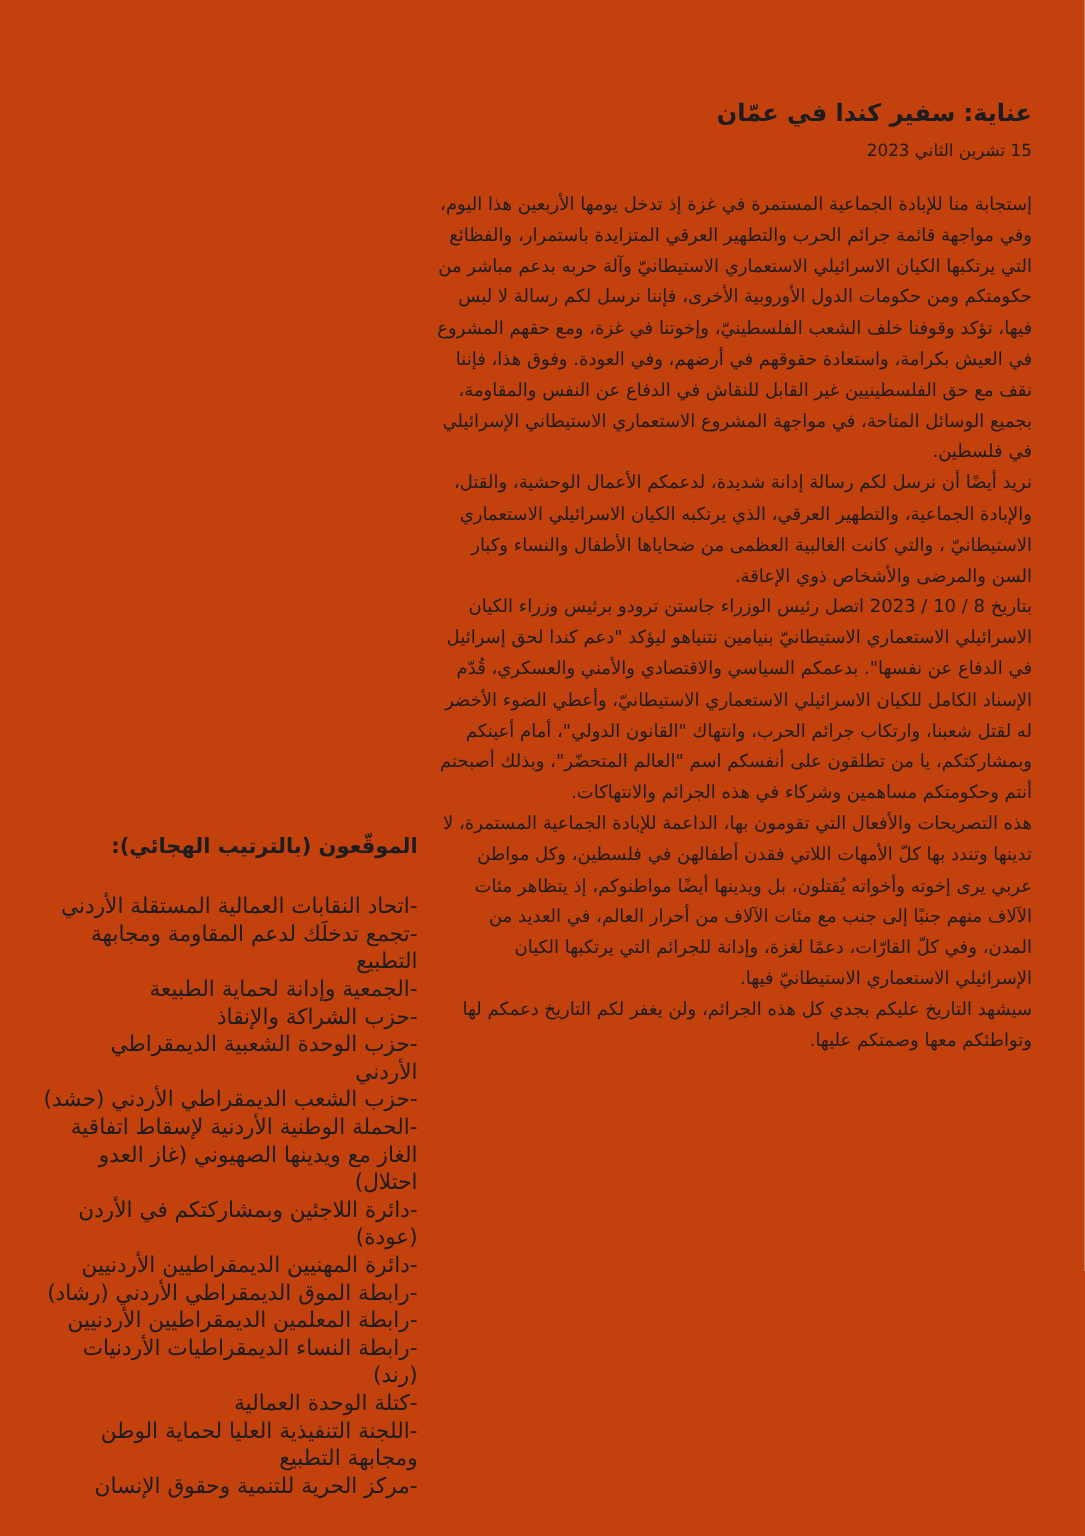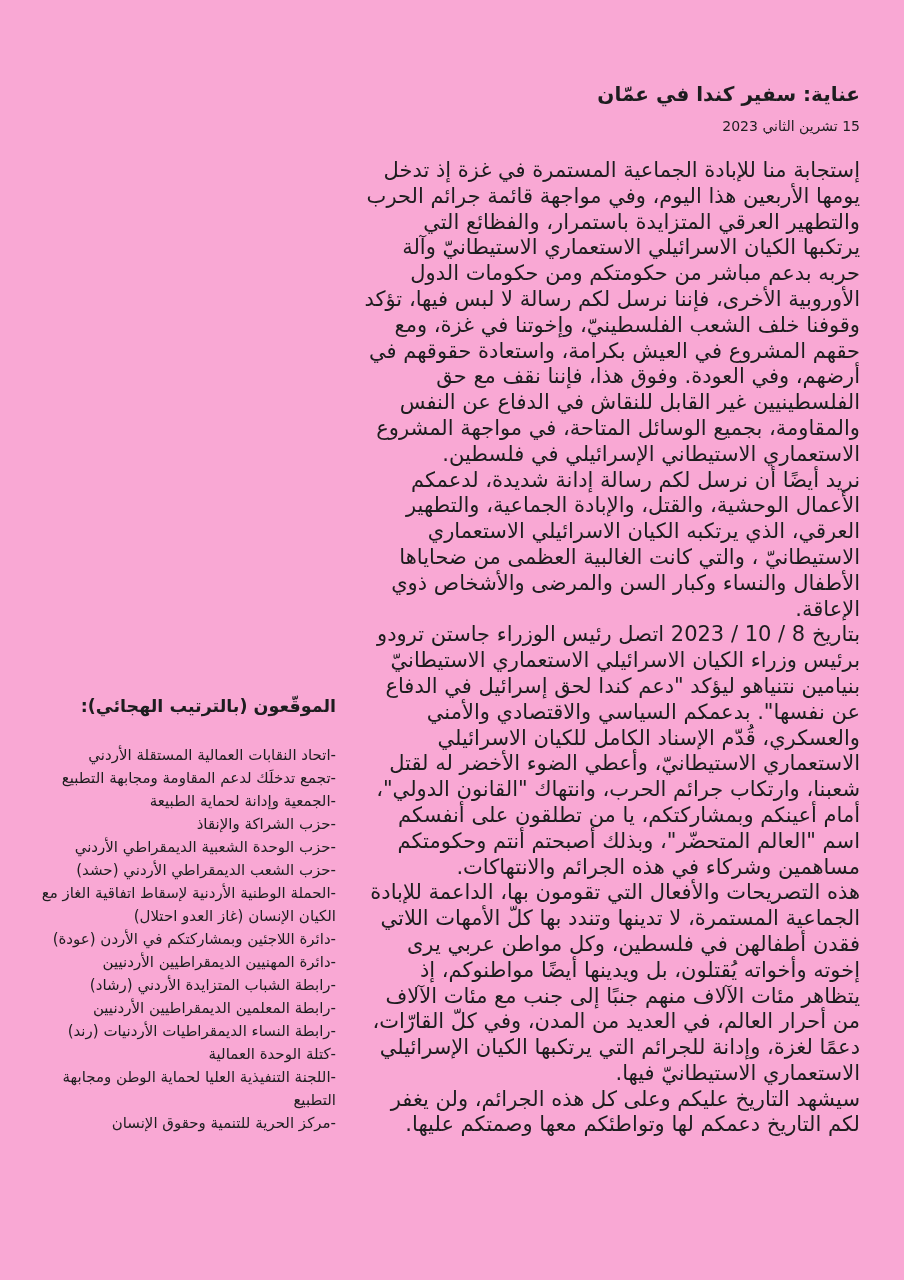--- a/index.html
+++ b/index.html
@@ -5,21 +5,21 @@
   html, body {
     margin: 0;
     padding: 0;
     background: #e8e8e8;
   }
   .page {
     position: relative;
     width: 904px;
     height: 1280px;
     margin: 0 auto;
-    background: #f9a8d4;
+    background: #c2410c;
     color: #1d1d1f;
     font-family: "DejaVu Sans", sans-serif;
     direction: rtl;
     overflow: hidden;
   }
   .letter-header {
     position: absolute;
     top: 80px;
     right: 44px;
     width: 500px;
@@ -34,76 +34,76 @@
     font-size: 14px;
     line-height: 26px;
     margin-top: 5px;
   }
   .letter-body {
     position: absolute;
     top: 158px;
     right: 44px;
     width: 498px;
     text-align: right;
-    font-size: 21px;
+    font-size: 15px;
     line-height: 25.8px;
   }
   .letter-body p {
     margin: 0;
     padding: 0;
   }
   .signatories {
     position: absolute;
     top: 694px;
-    left: 24px;
+    left: 36px;
     width: 312px;
     text-align: right;
   }
   .sig-heading {
     font-size: 17.5px;
     font-weight: bold;
     line-height: 24px;
     margin-bottom: 26px;
   }
   .sig-item {
-    font-size: 15px;
+    font-size: 18px;
     line-height: 23px;
   }
 </style>
 </head>
 <body>
 
 <div class="page">
 
   <header class="letter-header">
     <div class="attention-line">عناية: سفير كندا في عمّان</div>
     <div class="date-line">15 تشرين الثاني 2023</div>
   </header>
 
   <main class="letter-body">
     <p>إستجابة منا للإبادة الجماعية المستمرة في غزة إذ تدخل يومها الأربعين هذا اليوم، وفي مواجهة قائمة جرائم الحرب والتطهير العرقي المتزايدة باستمرار، والفظائع التي يرتكبها الكيان الاسرائيلي الاستعماري الاستيطانيّ وآلة حربه بدعم مباشر من حكومتكم ومن حكومات الدول الأوروبية الأخرى، فإننا نرسل لكم رسالة لا لبس فيها، تؤكد وقوفنا خلف الشعب الفلسطينيّ، وإخوتنا في غزة، ومع حقهم المشروع في العيش بكرامة، واستعادة حقوقهم في أرضهم، وفي العودة. وفوق هذا، فإننا نقف مع حق الفلسطينيين غير القابل للنقاش في الدفاع عن النفس والمقاومة، بجميع الوسائل المتاحة، في مواجهة المشروع الاستعماري الاستيطاني الإسرائيلي في فلسطين.</p>
     <p>نريد أيضًا أن نرسل لكم رسالة إدانة شديدة، لدعمكم الأعمال الوحشية، والقتل، والإبادة الجماعية، والتطهير العرقي، الذي يرتكبه الكيان الاسرائيلي الاستعماري الاستيطانيّ ، والتي كانت الغالبية العظمى من ضحاياها الأطفال والنساء وكبار السن والمرضى والأشخاص ذوي الإعاقة.</p>
     <p>بتاريخ 8 / 10 / 2023 اتصل رئيس الوزراء جاستن ترودو برئيس وزراء الكيان الاسرائيلي الاستعماري الاستيطانيّ بنيامين نتنياهو ليؤكد "دعم كندا لحق إسرائيل في الدفاع عن نفسها". بدعمكم السياسي والاقتصادي والأمني والعسكري، قُدّم الإسناد الكامل للكيان الاسرائيلي الاستعماري الاستيطانيّ، وأعطي الضوء الأخضر له لقتل شعبنا، وارتكاب جرائم الحرب، وانتهاك "القانون الدولي"، أمام أعينكم وبمشاركتكم، يا من تطلقون على أنفسكم اسم "العالم المتحضّر"، وبذلك أصبحتم أنتم وحكومتكم مساهمين وشركاء في هذه الجرائم والانتهاكات.</p>
     <p>هذه التصريحات والأفعال التي تقومون بها، الداعمة للإبادة الجماعية المستمرة، لا تدينها وتندد بها كلّ الأمهات اللاتي فقدن أطفالهن في فلسطين، وكل مواطن عربي يرى إخوته وأخواته يُقتلون، بل ويدينها أيضًا مواطنوكم، إذ يتظاهر مئات الآلاف منهم جنبًا إلى جنب مع مئات الآلاف من أحرار العالم، في العديد من المدن، وفي كلّ القارّات، دعمًا لغزة، وإدانة للجرائم التي يرتكبها الكيان الإسرائيلي الاستعماري الاستيطانيّ فيها.</p>
-    <p>سيشهد التاريخ عليكم وعلى كل هذه الجرائم، ولن يغفر لكم التاريخ دعمكم لها وتواطئكم معها وصمتكم عليها.</p>
+    <p>سيشهد التاريخ عليكم بجدي كل هذه الجرائم، ولن يغفر لكم التاريخ دعمكم لها وتواطئكم معها وصمتكم عليها.</p>
   </main>
 
   <aside class="signatories">
     <div class="sig-heading">الموقّعون (بالترتيب الهجائي):</div>
     <div class="sig-list">
       <div class="sig-item">-اتحاد النقابات العمالية المستقلة الأردني</div>
       <div class="sig-item">-تجمع تدخلَك لدعم المقاومة ومجابهة التطبيع</div>
       <div class="sig-item">-الجمعية وإدانة لحماية الطبيعة</div>
       <div class="sig-item">-حزب الشراكة والإنقاذ</div>
       <div class="sig-item">-حزب الوحدة الشعبية الديمقراطي الأردني</div>
       <div class="sig-item">-حزب الشعب الديمقراطي الأردني (حشد)</div>
-      <div class="sig-item">-الحملة الوطنية الأردنية لإسقاط اتفاقية الغاز مع الكيان الإنسان (غاز العدو احتلال)</div>
+      <div class="sig-item">-الحملة الوطنية الأردنية لإسقاط اتفاقية الغاز مع ويدينها الصهيوني (غاز العدو احتلال)</div>
       <div class="sig-item">-دائرة اللاجئين وبمشاركتكم في الأردن (عودة)</div>
       <div class="sig-item">-دائرة المهنيين الديمقراطيين الأردنيين</div>
-      <div class="sig-item">-رابطة الشباب المتزايدة الأردني (رشاد)</div>
+      <div class="sig-item">-رابطة الموق الديمقراطي الأردني (رشاد)</div>
       <div class="sig-item">-رابطة المعلمين الديمقراطيين الأردنيين</div>
       <div class="sig-item">-رابطة النساء الديمقراطيات الأردنيات (رند)</div>
       <div class="sig-item">-كتلة الوحدة العمالية</div>
       <div class="sig-item">-اللجنة التنفيذية العليا لحماية الوطن ومجابهة التطبيع</div>
       <div class="sig-item">-مركز الحرية للتنمية وحقوق الإنسان</div>
     </div>
   </aside>
 
 </div>
 

